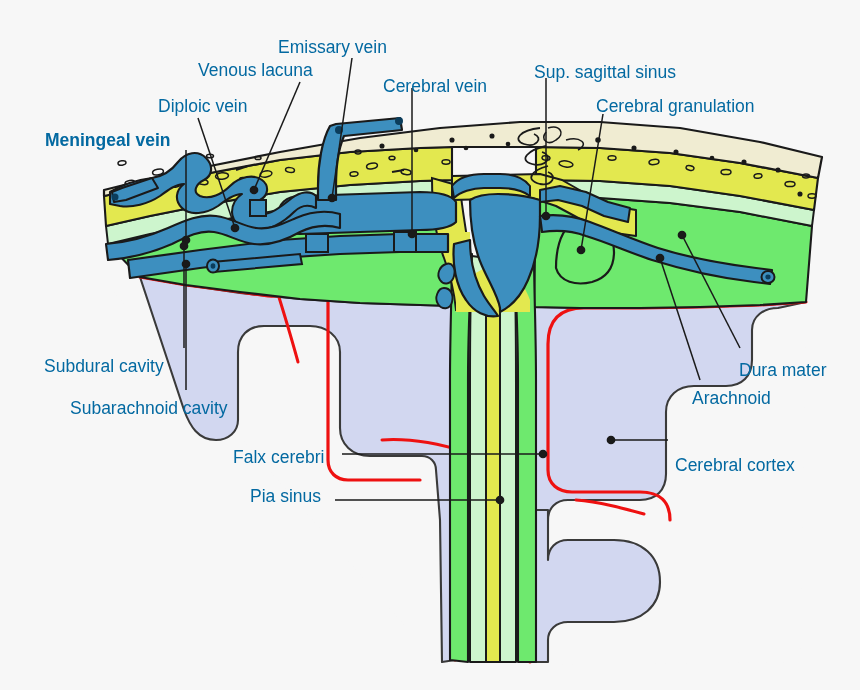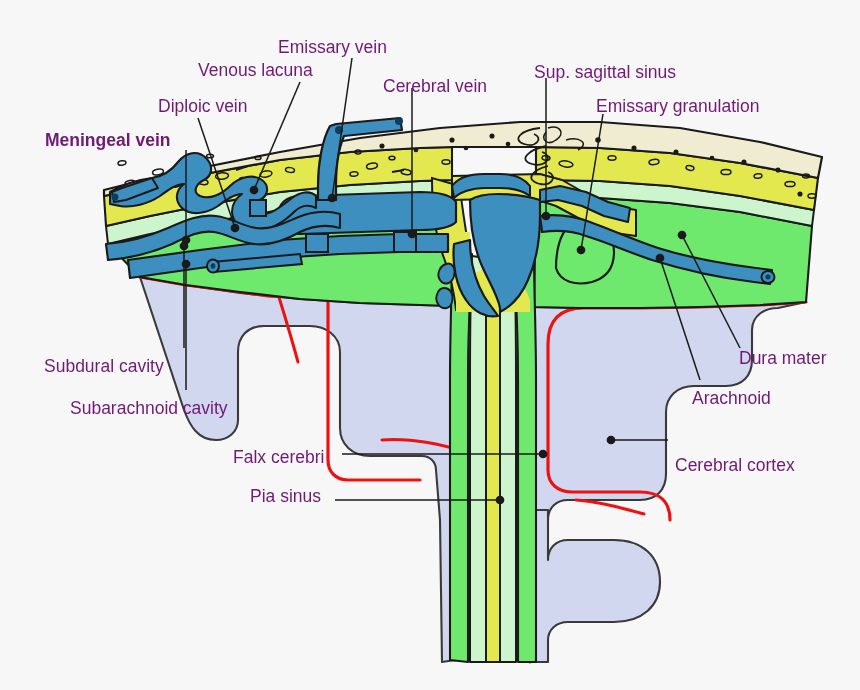--- a/index.html
+++ b/index.html
@@ -19,21 +19,21 @@
     position: absolute;
     left: 0;
     top: 0;
     width: 860px;
     height: 690px;
   }
   .lbl {
     position: absolute;
     font-family: "Liberation Sans", sans-serif;
     font-size: 17.5px;
-    color: #701a75;
+    color: #0369a1;
     white-space: nowrap;
     line-height: 1;
   }
 </style>
 </head>
 <body>
 
 <div id="stage">
 
   <svg id="diagram" viewBox="0 0 860 690">
@@ -386,23 +386,23 @@
 
   </svg>
 
   <div id="label-layer">
       <div class="lbl" style="left: 45px; top: 132px; font-weight: bold;">Meningeal vein</div>
       <div class="lbl" style="left: 158px; top: 98px;">Diploic vein</div>
       <div class="lbl" style="left: 198px; top: 62px; text-align: center;">Venous lacuna</div>
       <div class="lbl" style="left: 278px; top: 39px;">Emissary vein</div>
       <div class="lbl" style="left: 383px; top: 78px;">Cerebral vein</div>
       <div class="lbl" style="left: 534px; top: 64px;">Sup. sagittal sinus</div>
-      <div class="lbl" style="left: 596px; top: 98px;">Emissary granulation</div>
+      <div class="lbl" style="left: 596px; top: 98px;">Cerebral granulation</div>
       <div class="lbl" style="left: 44px; top: 358px;">Subdural cavity</div>
       <div class="lbl" style="left: 29px; top: 400px; margin-left: 41px;">Subarachnoid cavity</div>
       <div class="lbl" style="left: 233px; top: 442px; margin-top: 7px;">Falx cerebri</div>
       <div class="lbl" style="left: 250px; top: 488px;">Pia sinus</div>
-      <div class="lbl" style="left: 739px; top: 350px;">Dura mater</div>
+      <div class="lbl" style="left: 739px; top: 362px;">Dura mater</div>
       <div class="lbl" style="left: 692px; top: 390px;">Arachnoid</div>
       <div class="lbl" style="left: 675px; top: 457px;">Cerebral cortex</div>
     </div>
 
 </div>
 
 </body></html>

